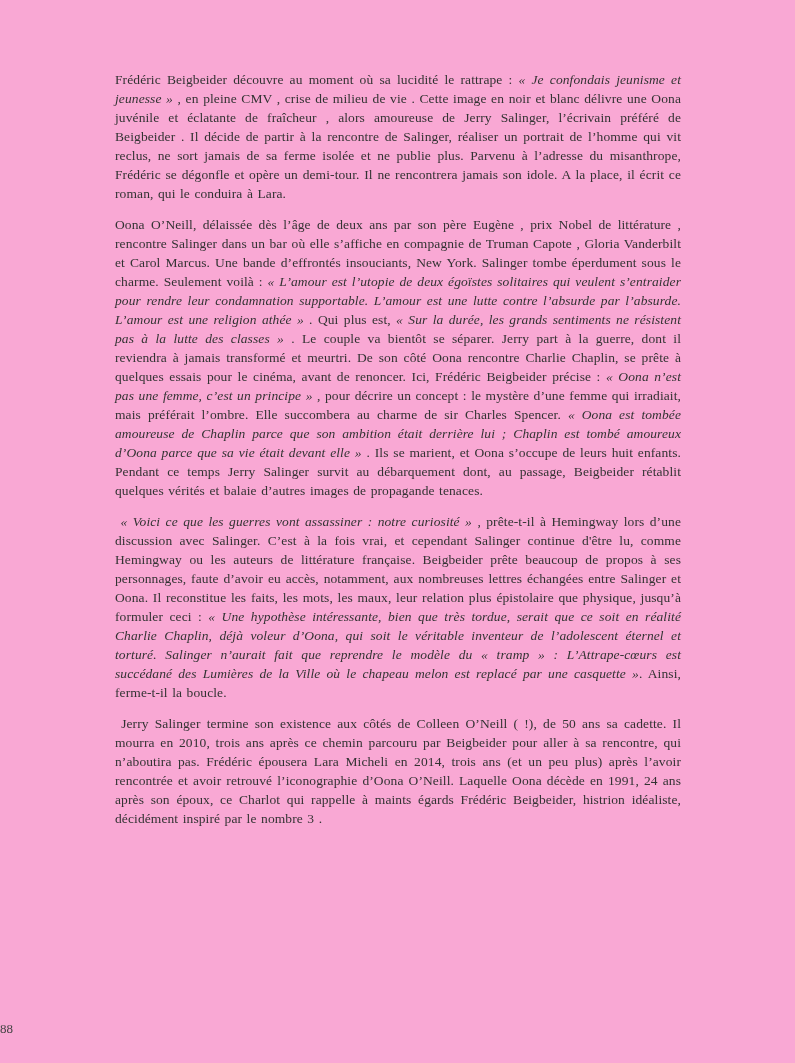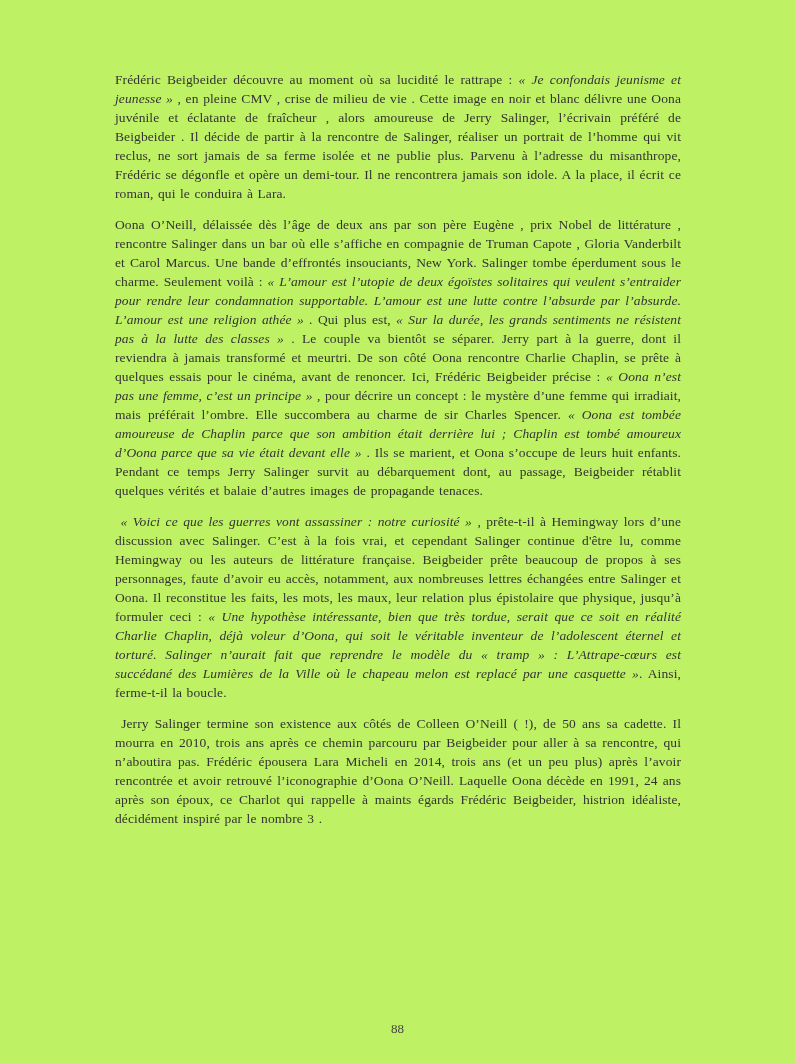--- a/index.html
+++ b/index.html
@@ -4,21 +4,21 @@
 <style>
   html, body {
     margin: 0;
     padding: 0;
     background: #ffffff;
   }
   .page {
     position: relative;
     width: 795px;
     height: 1063px;
-    background: #bef264;
+    background: #f9a8d4;
     overflow: hidden;
     font-family: "Liberation Serif", "DejaVu Serif", serif;
     color: #333333;
   }
   .content {
     position: absolute;
     left: 115px;
     top: 70px;
     width: 566px;
   }
@@ -34,21 +34,20 @@
     margin-bottom: 0;
   }
   .italic {
     font-style: italic;
   }
   .page-number {
     position: absolute;
     left: 0;
     bottom: 26px;
     width: 100%;
-    text-align: center;
     font-size: 13px;
     color: #444444;
   }
 </style>
 </head>
 <body>
 
 <div class="page">
   <main class="content">
       <p><span>Frédéric Beigbeider découvre au moment où sa lucidité le rattrape : </span><span class="italic">« Je confondais jeunisme et jeunesse »</span><span> , en pleine CMV , crise de milieu de vie . Cette image en noir et blanc délivre une Oona juvénile et éclatante de fraîcheur , alors amoureuse de Jerry Salinger, l’écrivain préféré de Beigbeider . Il décide de partir à la rencontre de Salinger, réaliser un portrait de l’homme qui vit reclus, ne sort jamais de sa ferme isolée et ne publie plus. Parvenu à l’adresse du misanthrope, Frédéric se dégonfle et opère un demi-tour. Il ne rencontrera jamais son idole. A la place, il écrit ce roman, qui le conduira à Lara.</span></p>

